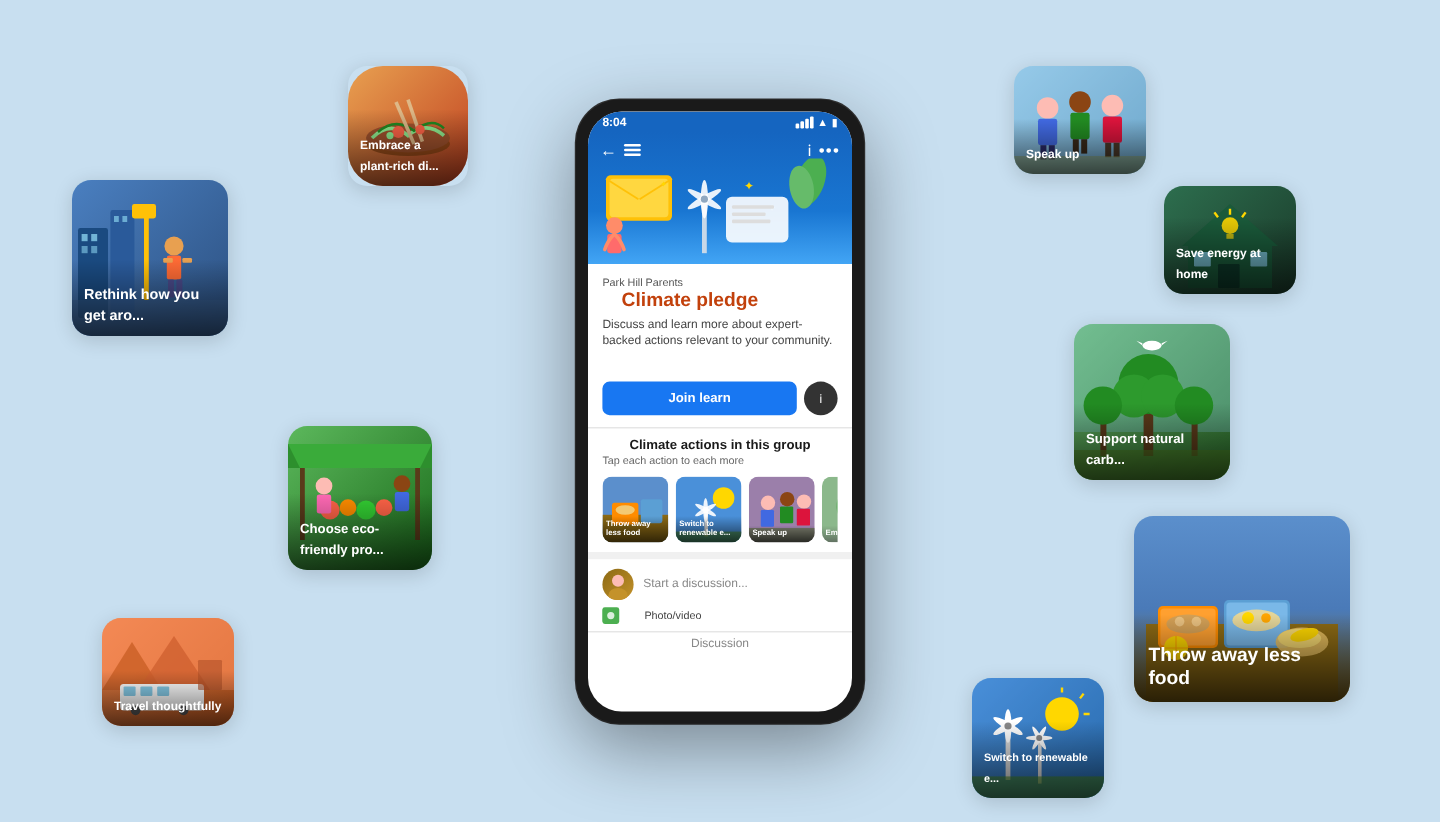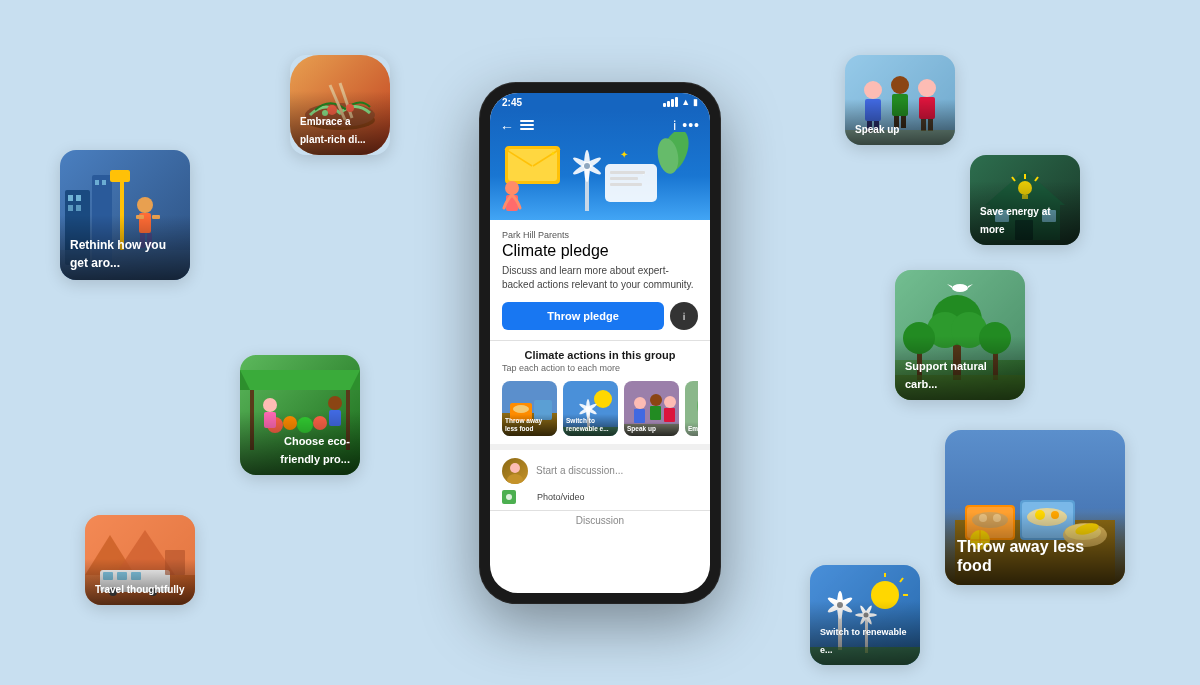--- a/index.html
+++ b/index.html
@@ -48,21 +48,20 @@
     .card-eco-friendly {
       width: 120px;
       height: 120px;
       left: 240px;
       top: 355px;
     }
     .card-eco-friendly .card-bg {
       width: 100%; height: 100%;
       background: linear-gradient(135deg, #5cb85c 0%, #2d7a2d 100%);
       position: relative;
-      text-align: right;
     }
 
     .card-travel {
       width: 110px;
       height: 90px;
       left: 85px;
       top: 515px;
     }
     .card-travel .card-bg {
       width: 100%; height: 100%;
@@ -243,29 +242,30 @@
       flex-shrink: 0;
     }
 
     .group-label {
       font-size: 9px;
       color: #555;
       margin-bottom: 2px;
     }
     .pledge-title {
       font-size: 16px;
-      font-weight: 400;
-      color: #000000;
+      font-weight: 700;
+      color: #c2410c;
       margin-bottom: 4px;
+      margin-left: 16px;
     }
     .pledge-desc {
       font-size: 10px;
       color: #444;
       line-height: 1.4;
-      margin-bottom: 10px;
+      margin-bottom: 26px;
     }
 
     .join-pledge-row {
       display: flex;
       align-items: center;
       gap: 6px;
       margin-bottom: 10px;
     }
     .join-pledge-btn {
       flex: 1;
@@ -557,21 +557,21 @@
       <rect x="72" y="55" width="14" height="12" fill="#87ceeb" opacity="0.8" rx="1"></rect>
 
       <circle cx="55" cy="33" r="7" fill="#FFD700" opacity="0.9"></circle>
       <rect x="52" y="40" width="6" height="4" fill="#FFD700" opacity="0.7"></rect>
 
       <line x1="45" y1="26" x2="42" y2="22" stroke="#FFD700" stroke-width="2"></line>
       <line x1="65" y1="26" x2="68" y2="22" stroke="#FFD700" stroke-width="2"></line>
       <line x1="55" y1="24" x2="55" y2="19" stroke="#FFD700" stroke-width="2"></line>
     </svg>
     <div class="card-overlay-label">
-      <span style="color:white;font-size:10px;font-weight:700;line-height:1.2;">Save energy at more</span>
+      <span style="color:white;font-size:10px;font-weight:700;line-height:1.2;">Save energy at home</span>
     </div>
   </div>
 </div>
 
 <div class="floating-card card-support-natural">
   <div class="card-bg" style="width:100%;height:100%;background:linear-gradient(135deg,#6ab86a 0%,#2d6e2d 100%);position:relative;overflow:hidden;">
     <svg viewBox="0 0 130 130" style="position:absolute;top:0;left:0;width:100%;height:100%;">
 
       <rect x="0" y="0" width="130" height="90" fill="#87CEEB" opacity="0.3"></rect>
 
@@ -662,21 +662,21 @@
       <span style="color:white;font-size:9px;font-weight:700;line-height:1.2;">Switch to renewable e...</span>
     </div>
   </div>
 </div>
 
 <div class="phone-container">
   <div class="phone-shell">
     <div class="phone-screen">
 
       <div class="status-bar">
-        <span class="status-time">2:45</span>
+        <span class="status-time">8:04</span>
         <div class="status-icons">
           <div style="display:flex;gap:1px;align-items:flex-end;">
             <div class="signal-bar" style="height:4px;"></div>
             <div class="signal-bar" style="height:6px;"></div>
             <div class="signal-bar" style="height:8px;"></div>
             <div class="signal-bar" style="height:10px;"></div>
           </div>
           <span class="wifi-icon">▲</span>
           <span class="battery-icon">▮</span>
         </div>
@@ -728,21 +728,21 @@
           <rect x="120" y="47" width="32" height="3" fill="#ddd" rx="1"></rect>
         </svg>
       </div>
 
       <div class="phone-body">
         <div class="group-label">Park Hill Parents</div>
         <div class="pledge-title">Climate pledge</div>
         <div class="pledge-desc">Discuss and learn more about expert-backed actions relevant to your community.</div>
 
         <div class="join-pledge-row">
-          <button class="join-pledge-btn">Throw pledge</button>
+          <button class="join-pledge-btn">Join learn</button>
           <div class="join-pledge-icon">
             <span class="join-pledge-icon-inner">ℹ</span>
           </div>
         </div>
 
         <div class="divider"></div>
 
         <div class="climate-actions-title">Climate actions in this group</div>
         <div class="climate-actions-subtitle">Tap each action to each more</div>
 

